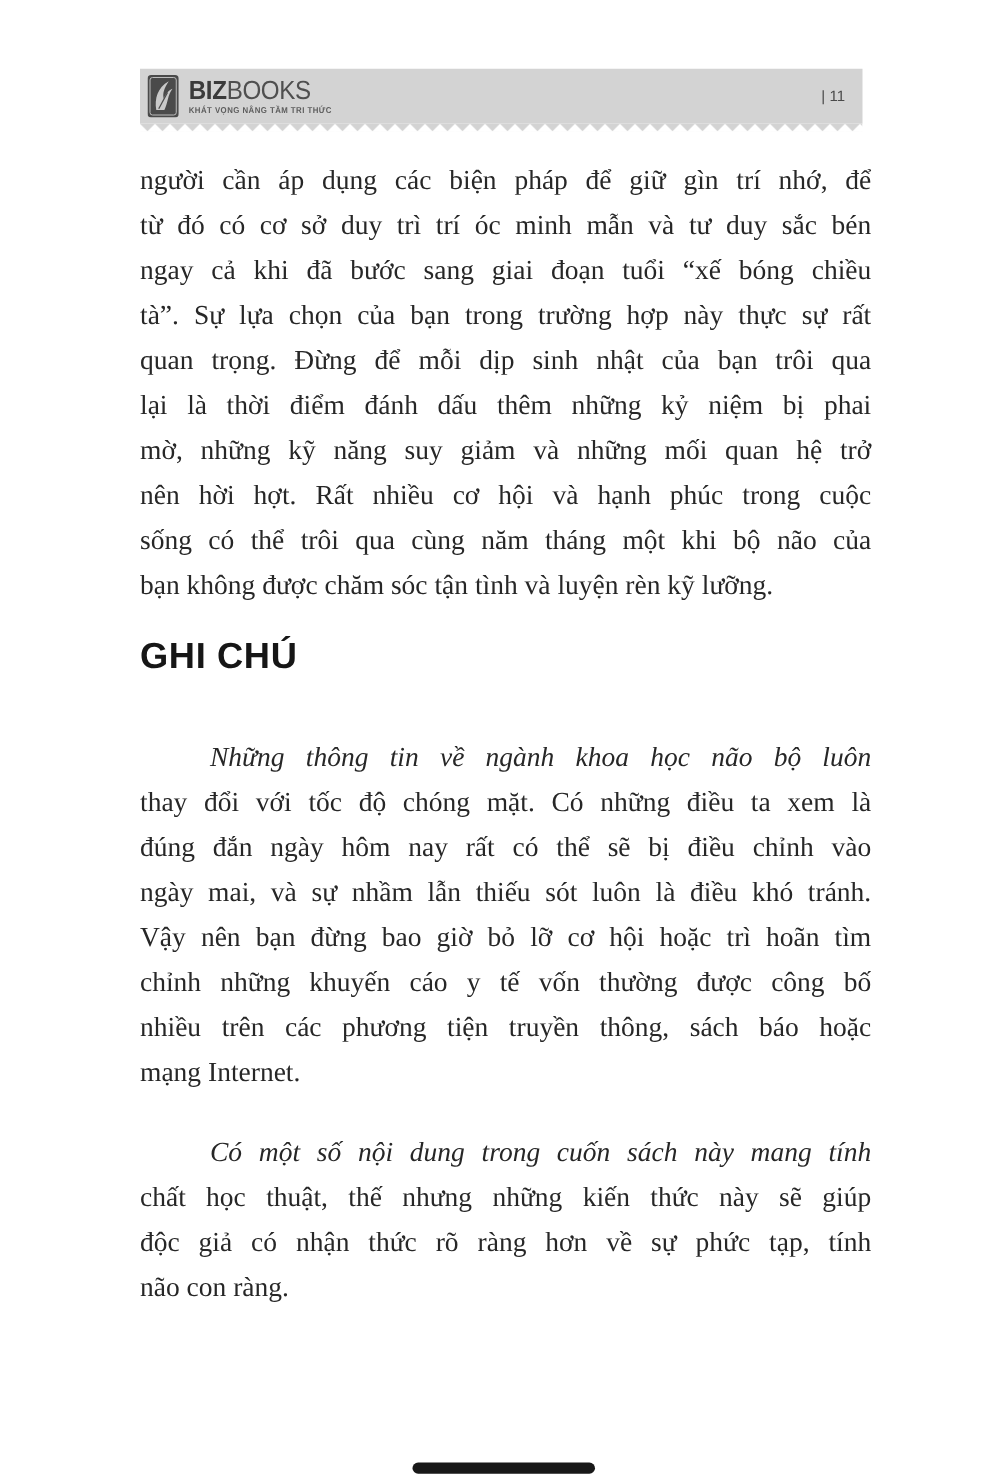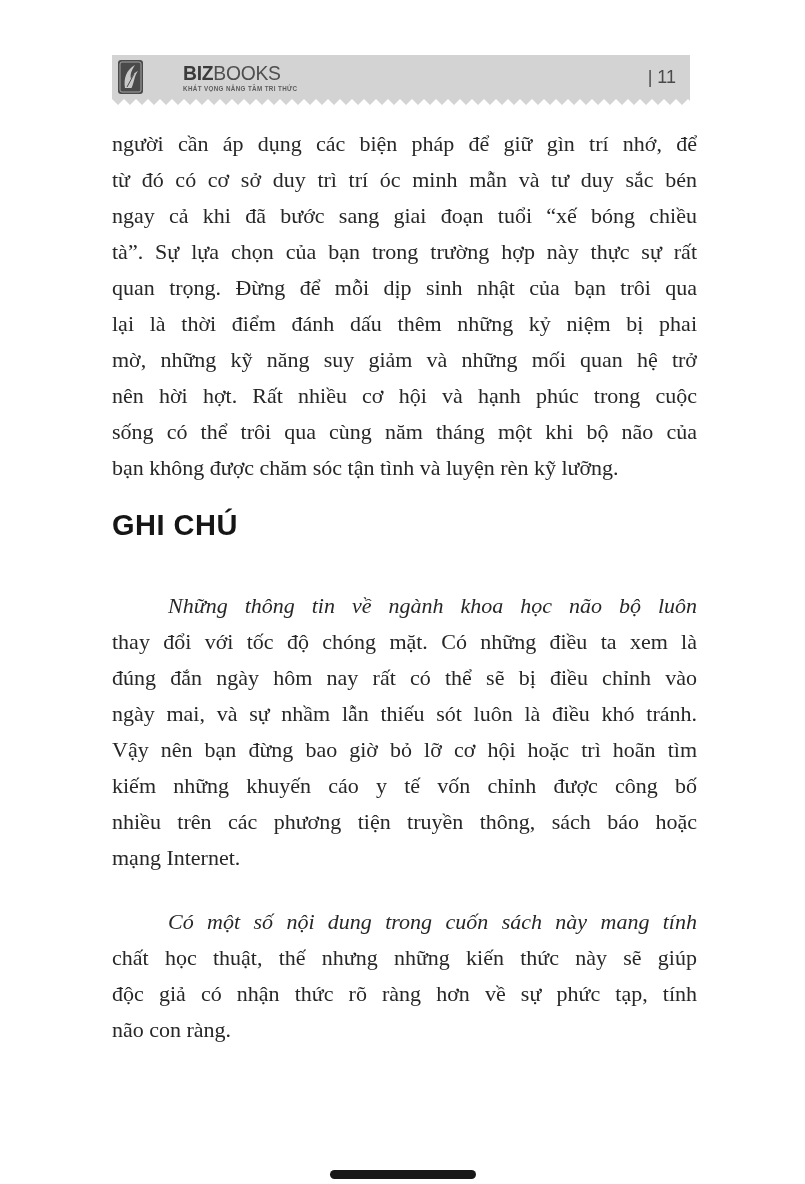--- a/index.html
+++ b/index.html
@@ -18,40 +18,39 @@
     overflow:hidden;
     font-family:"Liberation Serif", serif;
   }
   
   .header-wrap{position:absolute;top:55px;left:112px;width:578px;}
   .header-bar{
     height:44px;
     background:var(--header-bar);
     display:flex;align-items:center;
     padding:0 14px 0 6px;
-    gap:32px;
   }
   .logo-box{flex:0 0 auto;width:25px;height:34px;display:block;}
   .brand-block{margin-left:8px;transform:scaleX(.92);transform-origin:left center;}
   .brand-line{
     font-family:"Liberation Sans", sans-serif;
     font-size:21px;line-height:20px;letter-spacing:-0.3px;
     color:#3b3b3b;white-space:nowrap;
   }
   .brand-bold{font-weight:800;}
   .brand-light{font-weight:400;color:#4f4f4f;}
   .brand-tagline{
     font-family:"Liberation Sans", sans-serif;
     font-size:6.8px;font-weight:700;letter-spacing:.4px;
     color:#5c5c5c;margin-top:2px;white-space:nowrap;
   }
   .header-spacer{flex:1 1 auto;}
   .page-number{
     font-family:"Liberation Sans", sans-serif;
-    font-size:18px;color:#4a4a4a;white-space:nowrap;
+    font-size:12px;color:#4a4a4a;white-space:nowrap;
   }
   .zigzag{display:block;width:578px;height:6px;}
   
   .content{
     position:absolute;top:126px;left:112px;width:585px;
     color:var(--body-text);
     font-size:22px;
   }
   .para .line{
     line-height:36px;
@@ -122,21 +121,21 @@
         <div class="line">sống có thể trôi qua cùng năm tháng một khi bộ não của</div>
         <div class="line">bạn không được chăm sóc tận tình và luyện rèn kỹ lưỡng.</div>
       </div>
     <div class="section-heading">GHI CHÚ</div>
     <div class="para indent-first">
         <div class="line">Những thông tin về ngành khoa học não bộ luôn</div>
         <div class="line">thay đổi với tốc độ chóng mặt. Có những điều ta xem là</div>
         <div class="line">đúng đắn ngày hôm nay rất có thể sẽ bị điều chỉnh vào</div>
         <div class="line">ngày mai, và sự nhầm lẫn thiếu sót luôn là điều khó tránh.</div>
         <div class="line">Vậy nên bạn đừng bao giờ bỏ lỡ cơ hội hoặc trì hoãn tìm</div>
-        <div class="line">kiếm những khuyến cáo y tế vốn chỉnh được công bố</div>
+        <div class="line">chỉnh những khuyến cáo y tế vốn thường được công bố</div>
         <div class="line">nhiều trên các phương tiện truyền thông, sách báo hoặc</div>
         <div class="line">mạng Internet.</div>
       </div>
     <div class="para indent-first">
         <div class="line">Có một số nội dung trong cuốn sách này mang tính</div>
         <div class="line">chất học thuật, thế nhưng những kiến thức này sẽ giúp</div>
         <div class="line">độc giả có nhận thức rõ ràng hơn về sự phức tạp, tính</div>
         <div class="line">não con ràng.</div>
       </div>
   </div>

